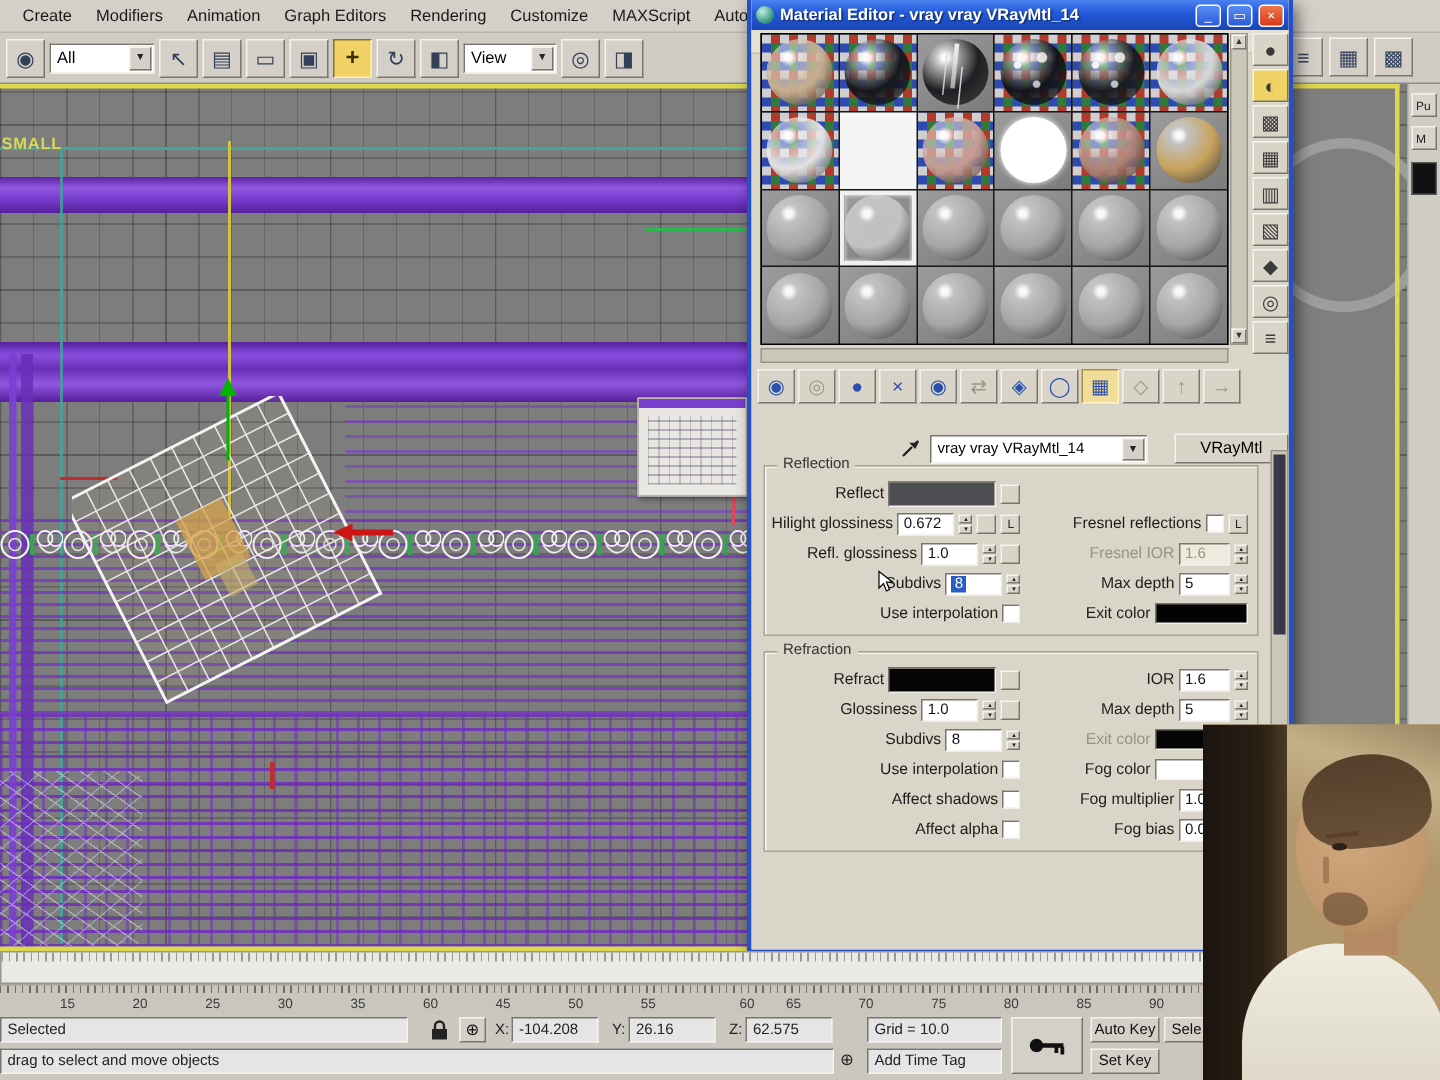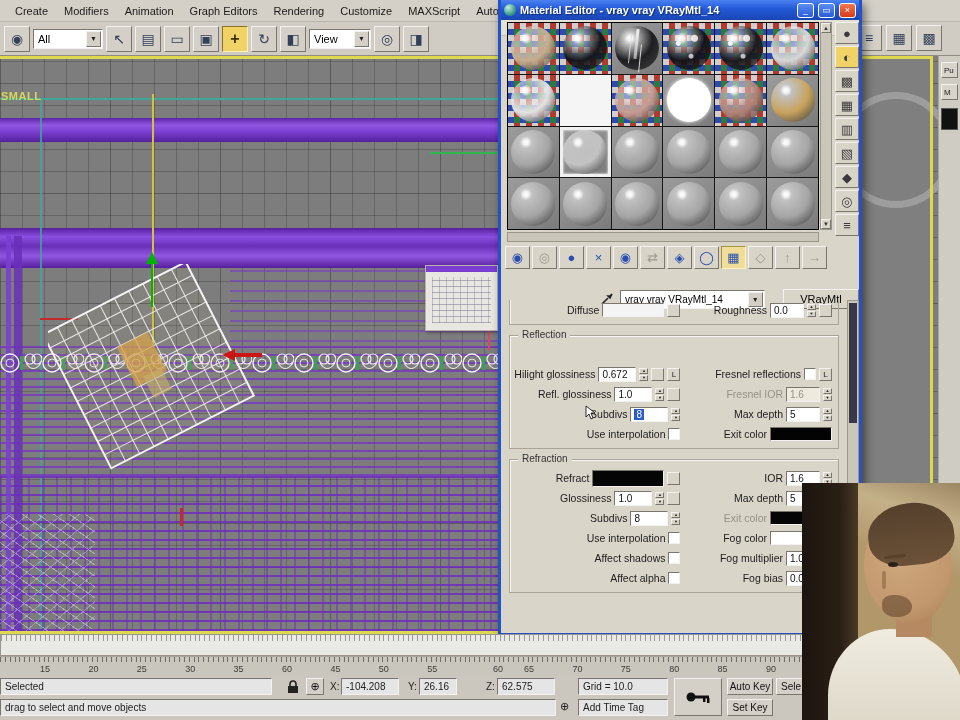--- a/index.html
+++ b/index.html
@@ -493,41 +493,28 @@
           </svg>
       </div>
       <div class="combo mat-combo">
         <span style="font-size:10px;white-space:nowrap;overflow:hidden;">vray vray VRayMtl_14</span>
         <span class="arr">▼</span>
       </div>
       <div class="vray-btn">VRayMtl</div>
     </div>
 
     <div class="rollout" id="rollout">
-        <div class="group" style="margin-top: -9px;">
-          <div class="prow">
-            <div class="pside pleft">
-              <span class="lab">Diffuse</span>
-              <span class="sw" style="width: 62px; height: 14px; background: rgb(244, 244, 244);"></span>
-              <span class="mapbtn"></span>
-            </div>
-            <div class="pside pright">
-              <span class="lab">Roughness</span>
-              <span class="fld" style="width: 34px;">0.0</span>
-              <span class="spin">
-                <span>▲</span>
-                <span>▼</span>
-              </span>
-              <span class="mapbtn"></span>
-            </div>
-          </div>
-        </div>
         <div class="group">
           <span class="group-title">Reflection</span>
           <div class="prow">
+            <div class="pside pleft">
+              <span class="lab">Reflect</span>
+              <span class="sw" style="width: 72px; height: 17px; background: rgb(78, 78, 85);"></span>
+              <span class="mapbtn"></span>
+            </div>
             <div class="pside pright"></div>
           </div>
           <div class="prow">
             <div class="pside pleft">
               <span class="lab">Hilight glossiness</span>
               <span class="fld" style="width: 38px;">0.672</span>
               <span class="spin">
                 <span>▲</span>
                 <span>▼</span>
               </span>
@@ -716,21 +703,21 @@
       <svg width="14" height="15">
           <rect x="2" y="7" width="10" height="7" fill="#222"></rect>
         <path d="M4 7 V5 a3 3 0 0 1 6 0 V7" fill="none" stroke="#222" stroke-width="1.6"></path>
         </svg>
     </div>
     <div class="raised" style="position:absolute;left:306px;top:2px;width:18px;height:17px;font-size:11px;">⊕</div>
 
     <span class="coord-lab" style="position:absolute;left:330px;top:5px;">X:</span>
     <div class="sunken" style="position:absolute;left:341px;top:2px;width:58px;height:17px;">-104.208</div>
     <span class="coord-lab" style="position:absolute;left:408px;top:5px;">Y:</span>
-    <div class="sunken" style="position:absolute;left:419px;top:2px;width:38px;height:17px;">26.16</div>
+    <div class="sunken" style="position:absolute;left:419px;top:2px;width:58px;height:17px;">26.16</div>
     <span class="coord-lab" style="position:absolute;left:486px;top:5px;">Z:</span>
     <div class="sunken" style="position:absolute;left:497px;top:2px;width:58px;height:17px;">62.575</div>
 
     <div class="sunken" style="position:absolute;left:578px;top:2px;width:90px;height:17px;">Grid = 10.0</div>
     <div class="sunken" style="position:absolute;left:578px;top:23px;width:90px;height:17px;">Add Time Tag</div>
     <div style="position:absolute;left:560px;top:24px;font-size:11px;color:#222;">⊕</div>
 
     <div class="raised" style="position:absolute;left:674px;top:2px;width:48px;height:38px;">
       <svg width="28" height="16">
           <circle cx="7" cy="8" r="4.5" fill="#111"></circle>

